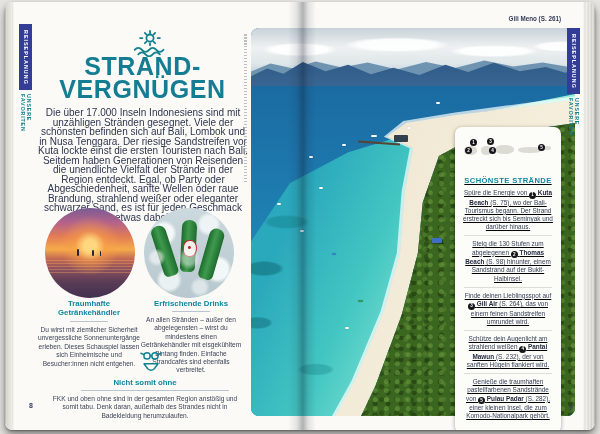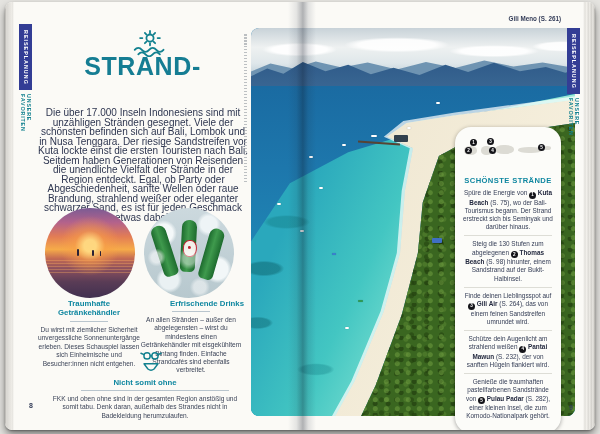--- a/index.html
+++ b/index.html
@@ -95,22 +95,22 @@
      clip-path:polygon(34% 100%,38.5% 92%,46.5% 74%,51.5% 58%,53% 45%,58% 33%,68% 28.5%,100% 24.5%,100% 100%);}
   .ph-pier{left:33%;top:29.5%;width:13%;height:2px;background:#574434;transform:rotate(4deg);}
   .ph-hut{left:44%;top:27.6%;width:14px;height:7px;background:#31404d;border-radius:1px;}
   .ph-building{left:56%;top:54%;width:10px;height:5px;background:#3f6fc2;border-radius:1px;box-shadow:1px 1px 0 rgba(0,0,0,.3);}
   .boat{position:absolute;width:4px;height:2px;background:#fff;border-radius:1px;box-shadow:0 0 1px rgba(0,0,0,.35);}
   .credit{left:239px;top:32px;width:3px;height:150px;opacity:.65;
      background:repeating-linear-gradient(180deg,#9aa0a6 0 1.5px,transparent 1.5px 3px);}
   .caption{left:246px;top:13px;width:310px;text-align:right;font-size:6.3px;font-weight:bold;color:#333c58;}
 
   
-  .card{left:450px;top:125px;width:106px;background:#fcfcf9;border-radius:16px;z-index:30;
-        box-shadow:0 1px 4px rgba(0,0,0,.35);padding:6px 7px 8px;box-sizing:border-box;}
+  .card{left:450px;top:125px;width:106px;background:#fcfcf9;border-radius:7px;z-index:30;
+        box-shadow:0 1px 4px rgba(0,0,0,.35);padding:6px 7px 8px;box-sizing:border-box;text-decoration:underline;}
   .map{position:relative;width:92px;height:36px;margin:0 auto;}
   .isl{position:absolute;background:#dcdbd4;border-radius:45%;}
   .mk{position:absolute;width:7px;height:7px;border-radius:50%;background:#141419;color:#fff;
       font-size:4.6px;font-weight:bold;display:flex;align-items:center;justify-content:center;}
   .card-h{text-align:center;color:#0f87a0;font-size:7.6px;font-weight:bold;letter-spacing:.4px;margin:7px 0 3px;}
   .card p{margin:4px 0;text-align:center;font-size:6.4px;line-height:8.2px;color:#333c55;}
   .card b{color:#23293f;}
   .badge{display:inline-flex;width:7px;height:7px;border-radius:50%;background:#141419;color:#fff;
       font-size:4.6px;font-weight:bold;align-items:center;justify-content:center;vertical-align:-1px;}
   .sep{border:0;border-top:1px solid #ddddd6;margin:4px 2px;}
@@ -134,39 +134,40 @@
       <g stroke="#12818f" stroke-width="2" fill="none" stroke-linecap="round">
         <circle cx="22" cy="9" r="4"></circle>
         <path d="M22 1v2.5M22 14.5v2.5M13.5 9h-2.5M33 9h-2.5M16.3 3.3l1.8 1.8M27.7 3.3l-1.8 1.8M16.3 14.7l1.8-1.8M27.7 14.7l-1.8-1.8"></path>
         <path d="M5 22c2.5-3 5.5-3 8 0s5.5 3 8 0 5.5-3 8 0 5.5 3 8 0"></path>
         <path d="M9 27c2.5-3 5.5-3 8 0s5.5 3 8 0 5.5-3 8 0"></path>
       </g>
     </svg>
 
     <div class="abs title">
       <span>STRAND-</span><br>
+      <span>VERGNÜGEN</span>
     </div>
 
     <p class="abs intro" style="margin:0;">Die über 17.000 Inseln Indonesiens sind mit unzähligen Stränden gesegnet. Viele der schönsten befinden sich auf Bali, Lombok und in Nusa Tenggara. Der riesige Sandstreifen vor Kuta lockte einst die ersten Touristen nach Bali. Seitdem haben Generationen von Reisenden die unendliche Vielfalt der Strände in der Region entdeckt. Egal, ob Party oder Abgeschiedenheit, sanfte Wellen oder raue Brandung, strahlend weißer oder eleganter schwarzer Sand, es ist für jeden Geschmack etwas dabei.</p>
 
     <div class="abs circ c-sunset">
       <i style="left:36%;top:46%;width:2px;height:7px;"></i>
       <i style="left:52%;top:47%;width:2px;height:6px;"></i>
       <i style="left:61%;top:48%;width:1.5px;height:5px;"></i>
     </div>
     <div class="abs circ c-drinks">
       <div class="bottle" style="left:13px;top:17px;transform:rotate(-18deg);"></div>
       <div class="bottle" style="left:60px;top:20px;transform:rotate(16deg);"></div>
       <div class="bottle" style="left:37px;top:12px;transform:rotate(3deg);">
         <span class="blabel" style="top:20px;"></span>
       </div>
     </div>
 
     <div class="abs feat-h" style="left:34px;width:100px;">Traumhafte Getränkehändler</div>
-    <div class="abs feat-h" style="left:152px;width:100px;">Erfrischende Drinks</div>
+    <div class="abs feat-h" style="left:136px;width:100px;">Erfrischende Drinks</div>
     <div class="abs feat-div" style="left:65px;top:319px;width:38px;"></div>
     <div class="abs feat-div" style="left:167px;top:309px;width:38px;"></div>
     <p class="abs feat-t" style="left:31px;top:324px;width:106px;margin:0;">Du wirst mit ziemlicher Sicherheit unvergessliche Sonnenuntergänge erleben. Dieses Schauspiel lassen sich Einheimische und Besucher:innen nicht entgehen.</p>
     <p class="abs feat-t" style="left:135px;top:314px;width:102px;margin:0;">An allen Stränden – außer den abgelegensten – wirst du mindestens einen Getränkehändler mit eisgekühltem Bintang finden. Einfache Strandcafés sind ebenfalls verbreitet.</p>
 
     <svg class="abs" style="left:132px;top:348px;" width="28" height="24" viewBox="0 0 32 26">
       <g stroke="#12818f" stroke-width="1.6" fill="none" stroke-linecap="round" stroke-linejoin="round">
         <circle cx="11.5" cy="6" r="3.6"></circle>
           <circle cx="20.5" cy="6" r="3.6"></circle>
         <path d="M15.1 6h1.8M4.5 3l3.5 1.7M27.5 3l-3.5 1.7"></path>

